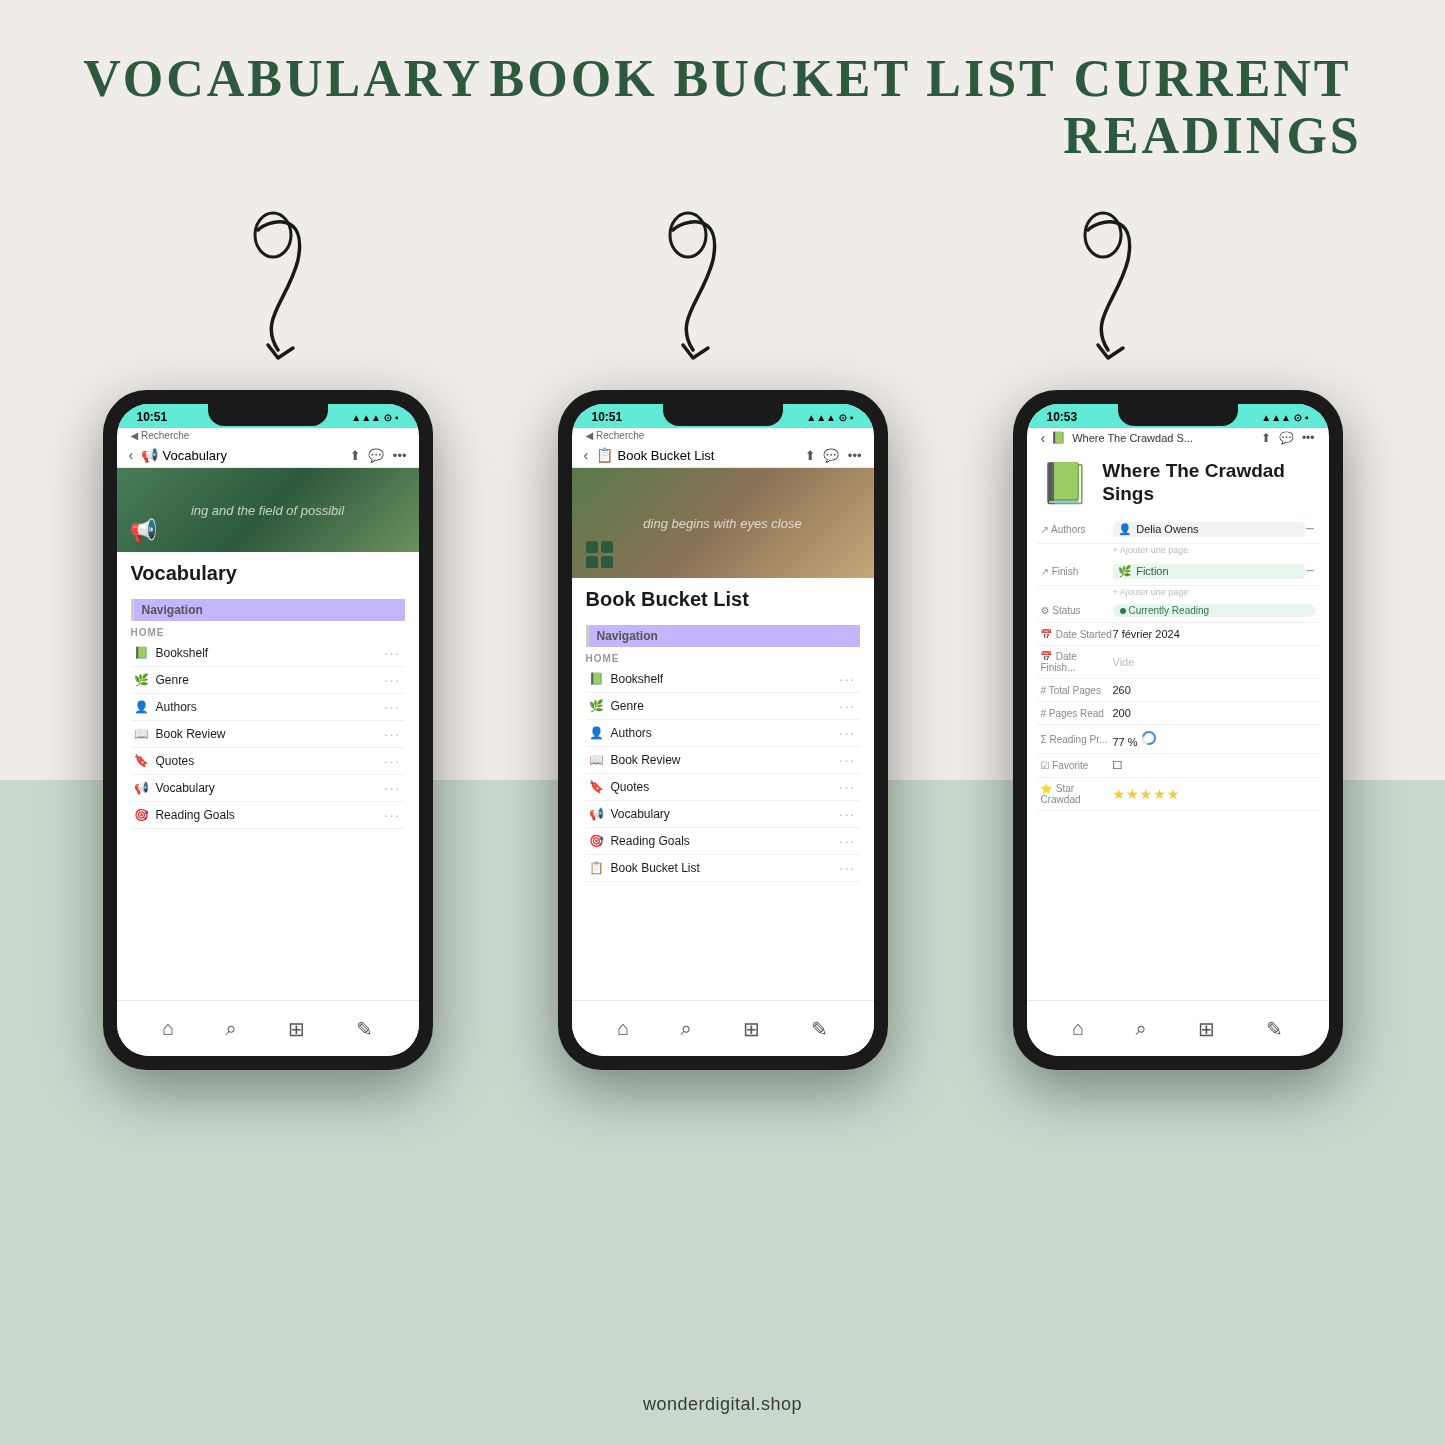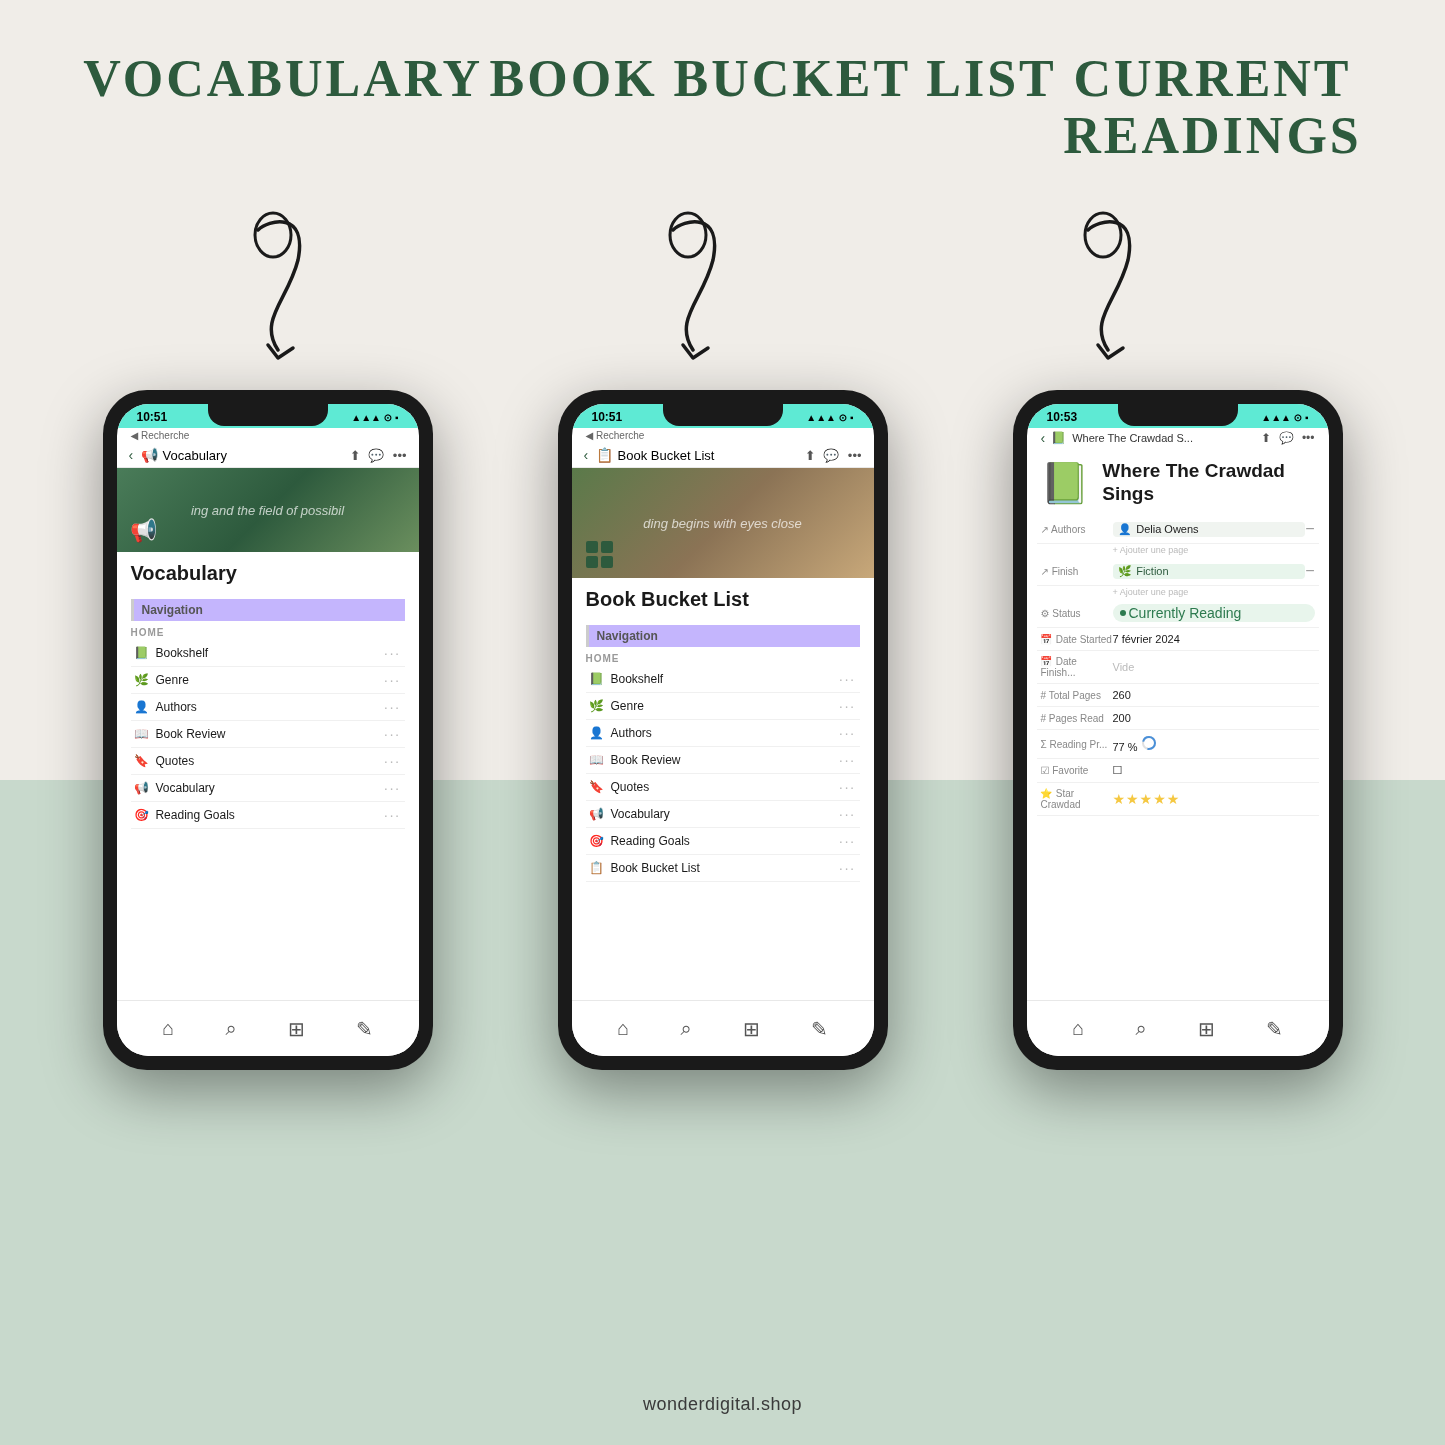--- a/index.html
+++ b/index.html
@@ -260,21 +260,21 @@
     .prop-value {
       color: #1a1a1a;
       font-size: 11px;
       flex: 1;
     }
     .prop-value-badge {
       background: #e8f5ec;
       color: #2d7a4f;
       border-radius: 10px;
       padding: 1px 7px;
-      font-size: 14px;
+      font-size: 10px;
       display: flex;
       align-items: center;
       gap: 3px;
     }
     .dot-green { width: 6px; height: 6px; border-radius: 50%; background: #2d7a4f; display: inline-block; }
     .prop-minus {
       color: #999;
       font-size: 16px;
       margin-left: auto;
     }

